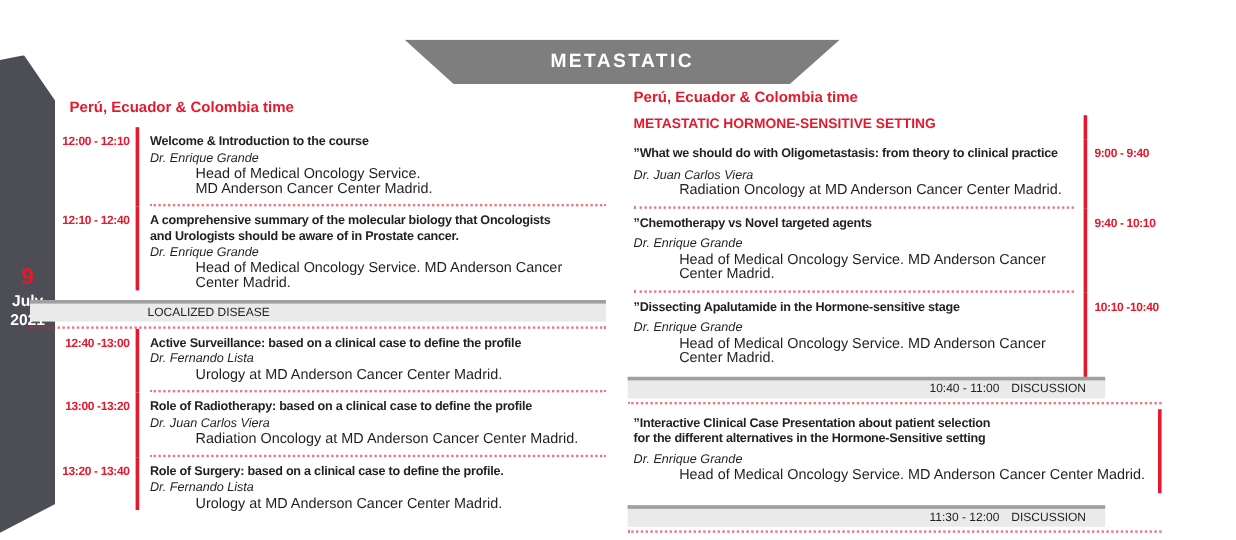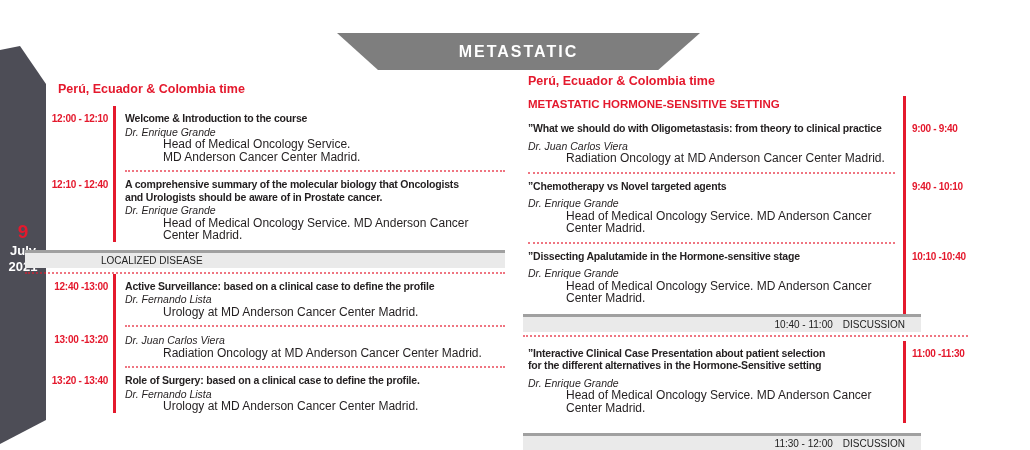--- a/index.html
+++ b/index.html
@@ -35,21 +35,21 @@
   .fulldot { border-bottom:2px dotted rgba(228,25,45,.6); }
   .graybar { border-top:3px solid #a0a0a0; background:#eaeaea; height:18px; font-size:10px; line-height:15px; color:#222; }
 
   
   .left-col { position:absolute; left:25px; top:75px; width:480px; }
   .left-col .tz-header { margin:7px 0 10px 33px; }
   .lrow { display:flex; }
   .ltime { width:88px; text-align:right; padding:7px 5px 0 0; color:#e4192d; font-weight:bold; font-size:10px; white-space:nowrap; letter-spacing:-0.3px; }
   .lcontent { flex:1; border-left:3px solid #e4192d; padding:6px 0 0 9px; }
   .lcontent .sspeaker { margin-top:1px; }
-  .lbar { margin-top:8px; padding-left:76px; }
+  .lbar { margin-top:8px; padding-left:98px; }
   .left-col .fulldot { margin-top:4px; }
 
   
   .right-col { position:absolute; left:523px; top:68px; width:445px; }
   .right-col .tz-header { margin:6px 0 8px 5px; }
   .rrow { display:flex; }
   .rcontent { flex:1; border-right:3px solid #e4192d; padding:6px 8px 0 5px; }
   .rcontent.hdr { padding-top:2px; padding-bottom:6px; }
   .rtime { width:62px; padding:7px 0 0 6px; color:#e4192d; font-weight:bold; font-size:10px; white-space:nowrap; letter-spacing:-0.3px; }
   .rcontent .sspeaker { margin-top:5px; }
@@ -118,20 +118,21 @@
         <div class="stitle">Active Surveillance: based on a clinical case to define the profile</div>
         <div class="sspeaker">Dr. Fernando Lista</div>
         <div class="sline">Urology at MD Anderson Cancer Center Madrid.</div>
         <div class="csep"></div>
       </div>
     </div>
 
     <div class="lrow">
       <div class="ltime">13:00 -13:20</div>
       <div class="lcontent">
+        <div class="stitle">Role of Radiotherapy: based on a clinical case to define the profile</div>
         <div class="sspeaker">Dr. Juan Carlos Viera</div>
         <div class="sline">Radiation Oncology at MD Anderson Cancer Center Madrid.</div>
         <div class="csep"></div>
       </div>
     </div>
 
     <div class="lrow">
       <div class="ltime">13:20 - 13:40</div>
       <div class="lcontent">
         <div class="stitle">Role of Surgery: based on a clinical case to define the profile.</div>
@@ -185,21 +186,20 @@
     </div>
     <div class="fulldot"></div>
 
     <div class="rrow">
       <div class="rcontent">
         <div class="stitle">”Interactive Clinical Case Presentation about patient selection</div>
         <div class="stitle opt">for the different alternatives in the Hormone-Sensitive setting</div>
         <div class="sspeaker">Dr. Enrique Grande</div>
         <div class="sline pad-b">Head of Medical Oncology Service. MD Anderson Cancer Center Madrid.</div>
       </div>
-      <div class="rtime">11:00 -11:30</div>
     </div>
 
     <div class="graybar rbar rbar-2">
       <span class="bar-time">11:30  - 12:00</span><span>DISCUSSION</span>
     </div>
     <div class="fulldot"></div>
   </div>
 
 </div>
 

